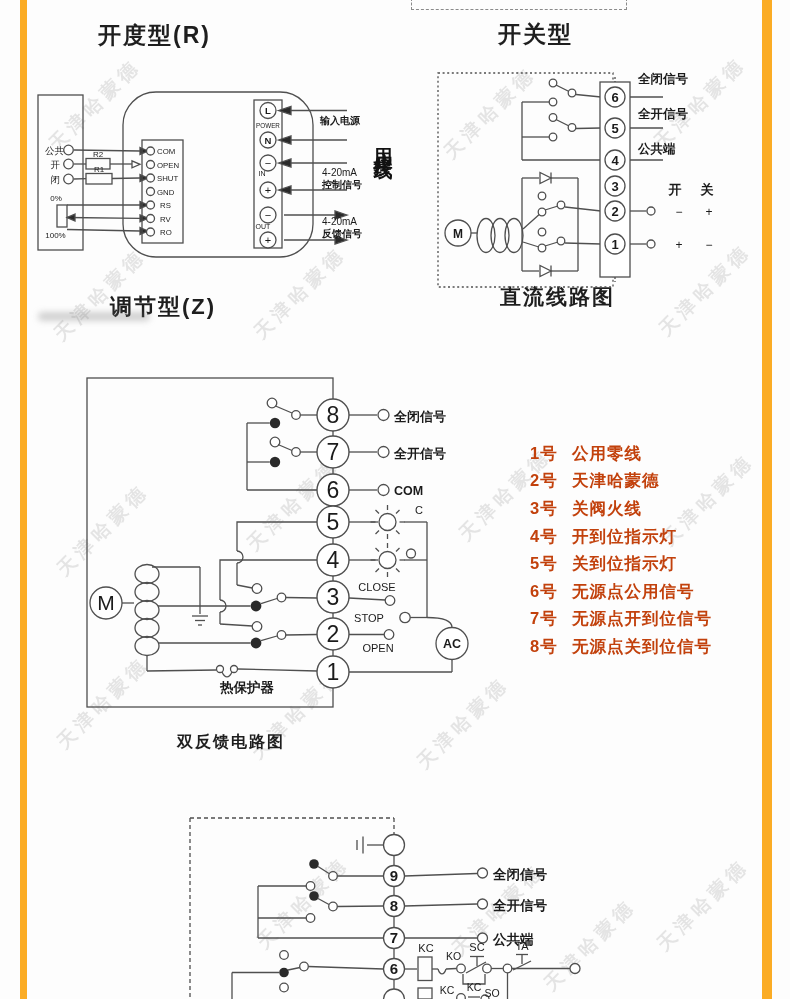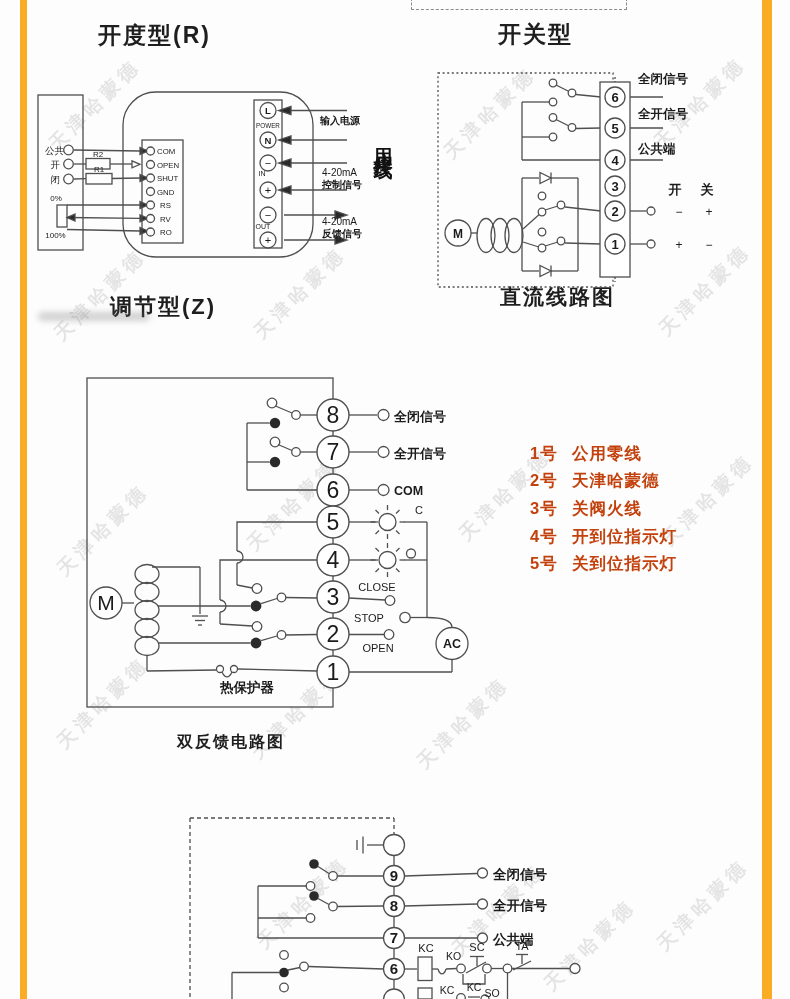--- a/index.html
+++ b/index.html
@@ -375,20 +375,32 @@
         <span>关阀火线</span>
       </div>
     <div class="legend-row">
         <span class="n">4号</span>
         <span>开到位指示灯</span>
       </div>
     <div class="legend-row">
         <span class="n">5号</span>
         <span>关到位指示灯</span>
       </div>
+    <div class="legend-row">
+        <span class="n">6号</span>
+        <span>无源点公用信号</span>
+      </div>
+    <div class="legend-row">
+        <span class="n">7号</span>
+        <span>无源点开到位信号</span>
+      </div>
+    <div class="legend-row">
+        <span class="n">8号</span>
+        <span>无源点关到位信号</span>
+      </div>
   </div>
 
   <svg style="left:180px;top:810px" width="410" height="189" viewBox="180 810 410 189">
     <g stroke="#4f4f4f" stroke-width="1.3" fill="none">
       <line x1="190" y1="818" x2="394" y2="818" stroke-dasharray="4 3"></line>
       <line x1="190" y1="818" x2="190" y2="999" stroke-dasharray="4 3"></line>
       <line x1="394" y1="818" x2="394" y2="834" stroke-dasharray="4 3"></line>
       <circle cx="394" cy="845" r="10.5" fill="#fff"></circle>
       <g>
           <line x1="383.5" y1="845" x2="367" y2="845"></line>

